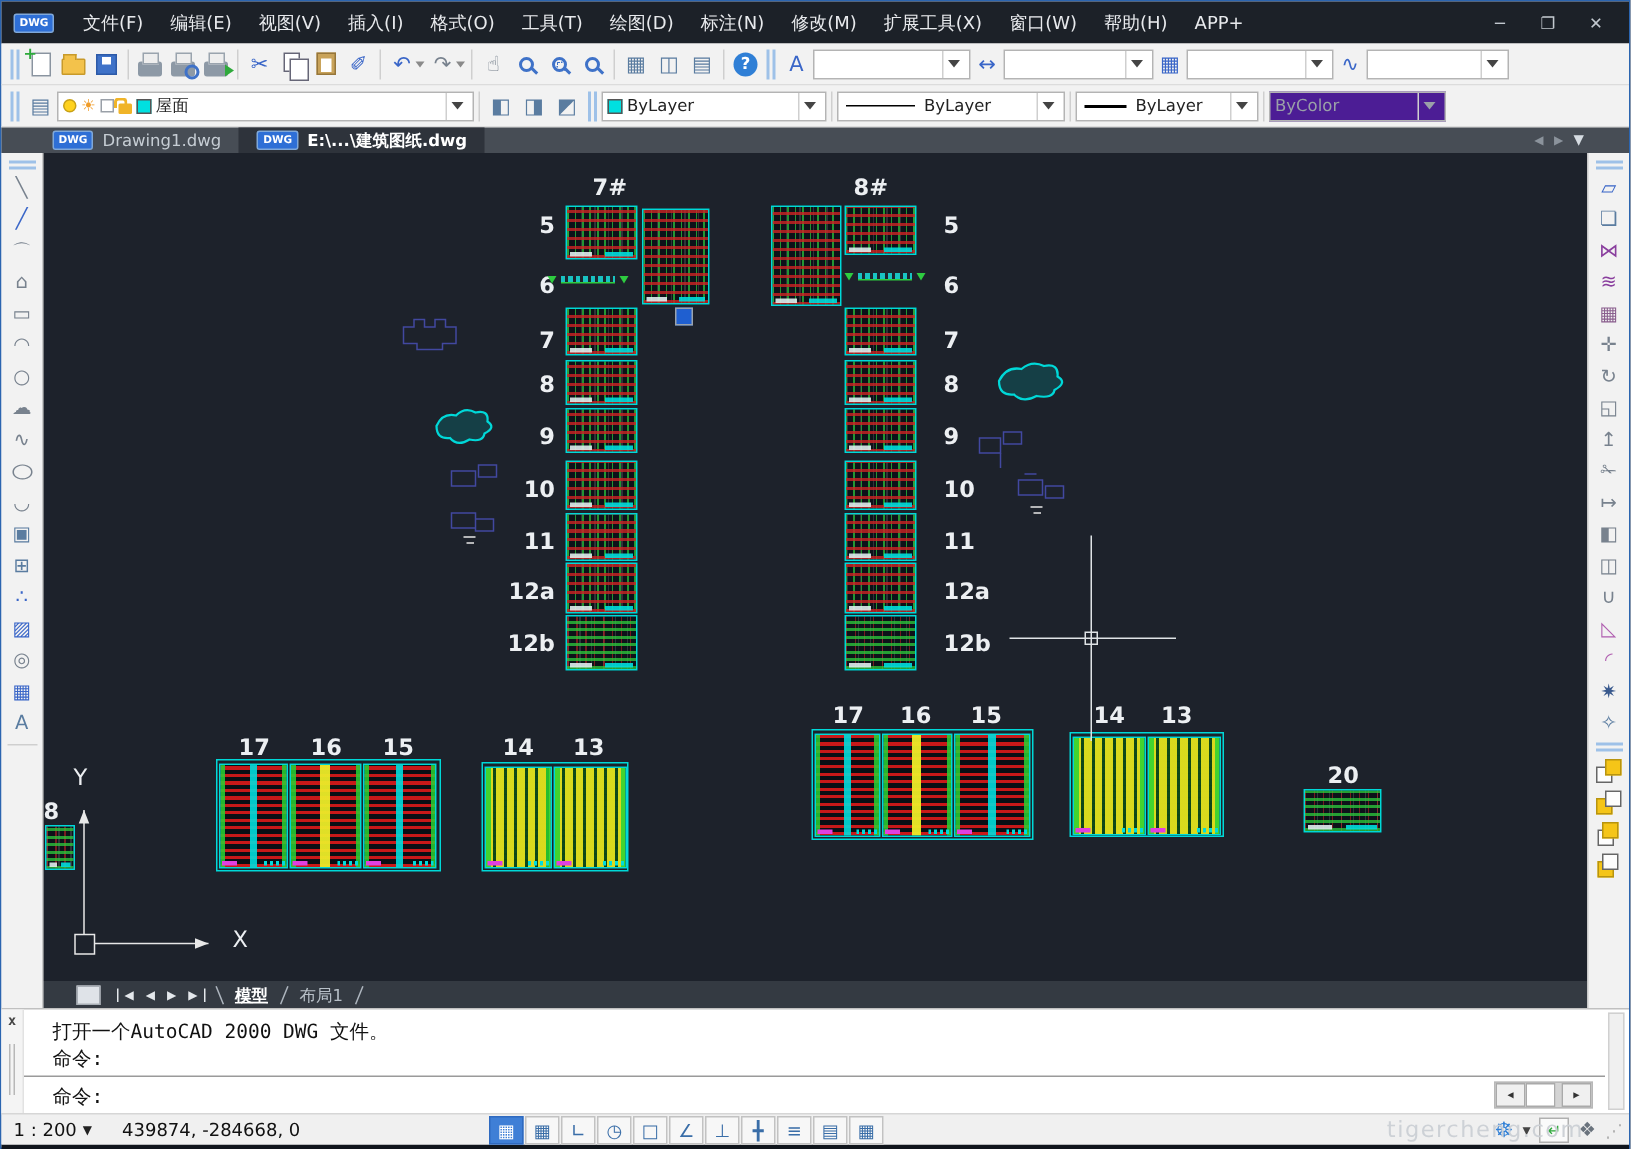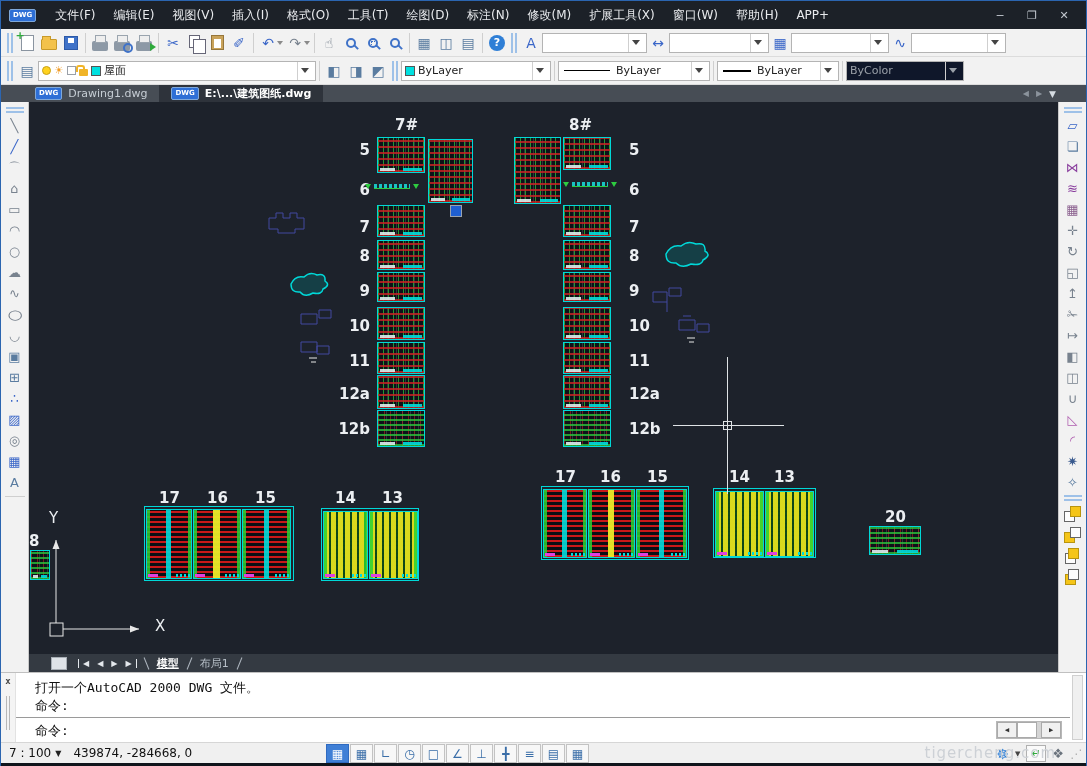--- a/index.html
+++ b/index.html
@@ -34,21 +34,21 @@
 .i-copy::after{content:"";position:absolute;left:3px;top:3px;width:11px;height:13px;border:1px solid #667;background:#fff}
 .i-paste{width:13px;height:15px;background:#c9a35a;border:1px solid #96763a;position:relative}
 .i-paste::after{content:"";position:absolute;left:2px;top:3px;right:2px;bottom:1px;background:#fff}
 .i-mag{width:10px;height:10px;border:2px solid #3f72c8;border-radius:50%;position:relative}
 .i-mag::after{content:"";position:absolute;width:6px;height:2px;background:#3f72c8;transform:rotate(45deg);right:-5px;bottom:-2px}
 .i-mag.win::before{content:"";position:absolute;left:1px;top:1px;width:4px;height:4px;border:1px dotted #3f72c8}
 .i-help{width:16px;height:16px;border-radius:50%;background:#2f7fd6;color:#fff;font-size:11px;font-weight:bold;display:flex;align-items:center;justify-content:center}
 .combo{height:20px;background:#fff;border:1px solid #b4b4b4;display:flex;align-items:center;font-size:11px;color:#222;padding:0 3px;position:relative;flex:0 0 auto}
 .combo .arrowbox{margin-left:auto;width:15px;height:18px;border-left:1px solid #cfcfcf;display:flex;align-items:center;justify-content:center}
 .arrow-down{width:0;height:0;border-left:4px solid transparent;border-right:4px solid transparent;border-top:5px solid #444}
-.combo.disabled{background:#0f172a;color:#9aa0a8}
+.combo.disabled{background:#4c1d95;color:#9aa0a8}
 .combo.disabled .arrow-down{border-top-color:#9aa0a8}
 .mi{margin-right:3px;flex:0 0 auto}
 .mi-bulb{width:9px;height:9px;border-radius:50%;background:#ffd21e;border:1px solid #c8a117}
 .mi-sun{color:#f09c28;font-size:11px;line-height:1}
 .mi-freeze{width:9px;height:9px;background:#fff;border:1px solid #9aa0a8}
 .mi-lock{width:9px;height:7px;background:#f0b428;border-radius:1px;position:relative;margin-top:4px}
 .mi-lock::before{content:"";position:absolute;top:-4px;left:-3px;width:5px;height:5px;border:2px solid #f0b428;border-bottom:none;border-radius:3px 3px 0 0}
 .mi-swatch{width:10px;height:10px;background:#00e0e0;border:1px solid #555}
 .lt-line{width:46px;height:0;border-top:1px solid #000;margin:0 6px 0 2px}
 .lw-line{width:28px;height:2px;background:#000;margin:0 6px 0 2px}
@@ -117,21 +117,21 @@
 .cmd-t{position:absolute;left:34px;white-space:pre}
 .cmd-sep{position:absolute;left:15px;right:16px;top:44px;border-top:1px solid #9a9a9a}
 .cmd-hscroll{position:absolute;left:995px;top:48px;width:66px;height:18px;display:flex;background:#d4d4d4;border:1px solid #b8b8b8}
 .cmd-hbtn{width:20px;height:100%;background:#f0f0f0;border:1px solid #aaa;display:flex;align-items:center;justify-content:center;font-size:7px;color:#333}
 .cmd-thumb{width:20px;height:100%;background:#fff;border:1px solid #aaa}
 .cmd-vscroll{position:absolute;right:3px;top:2px;bottom:2px;width:11px;background:#f0f0f0;border:1px solid #d0d0d0}
 
 .statusbar{height:21px;background:#f0f0f0;border-top:1px solid #d6d6d6;display:flex;align-items:center;font-size:12px;color:#111;position:relative;flex:0 0 auto}
 .sb-left{display:flex;align-items:center;margin-left:8px;gap:4px;white-space:nowrap}
 .sb-drop{font-size:8px;color:#222}
-.sb-coords{margin-left:8px}
+.sb-coords{margin-left:16px}
 .sb-toggles{position:absolute;left:325px;top:0;height:21px;display:flex;align-items:center;gap:1px}
 .sbt{width:23px;height:19px;border:1px solid #c2c2c2;background:#f7f7f7;display:flex;align-items:center;justify-content:center;font-size:12px;color:#3a6ea8}
 .sbt.active{background:#3f7fd6;color:#fff;border-color:#2f6ac0}
 .sb-right{position:absolute;right:4px;top:0;height:21px;display:flex;align-items:center;gap:6px}
 .sb-gear{color:#2f7fd6;font-size:14px}
 .sb-smalldrop{font-size:7px;color:#444}
 .sb-annotbtn{width:20px;height:17px;border:1px solid #b0b0b0;background:#fafafa;color:#2faa3c;font-size:11px;display:flex;align-items:center;justify-content:center}
 .sb-full{color:#6a737d;font-size:13px}
 .sb-grip{color:#b0b0b0;font-size:12px}
 .watermark{position:absolute;right:30px;top:1px;font-size:15px;color:#cdd1d6;letter-spacing:1px;z-index:4;pointer-events:none}
@@ -536,21 +536,21 @@
     <div class="cmd-hscroll">
       <span class="cmd-hbtn">◀</span>
       <span class="cmd-thumb"></span>
       <span class="cmd-hbtn" style="margin-left:auto">▶</span>
     </div>
     <div class="cmd-vscroll"></div>
   </div>
 
   <div class="statusbar">
     <span class="sb-left">
-      <span>7 : 100</span>
+      <span>1 : 200</span>
       <span class="sb-drop">▼</span>
       <span class="sb-coords">439874, -284668, 0</span>
     </span>
     <span class="sb-toggles">
       <span class="sbt active">▦</span>
       <span class="sbt">▦</span>
       <span class="sbt">∟</span>
       <span class="sbt">◷</span>
       <span class="sbt">□</span>
       <span class="sbt">∠</span>

